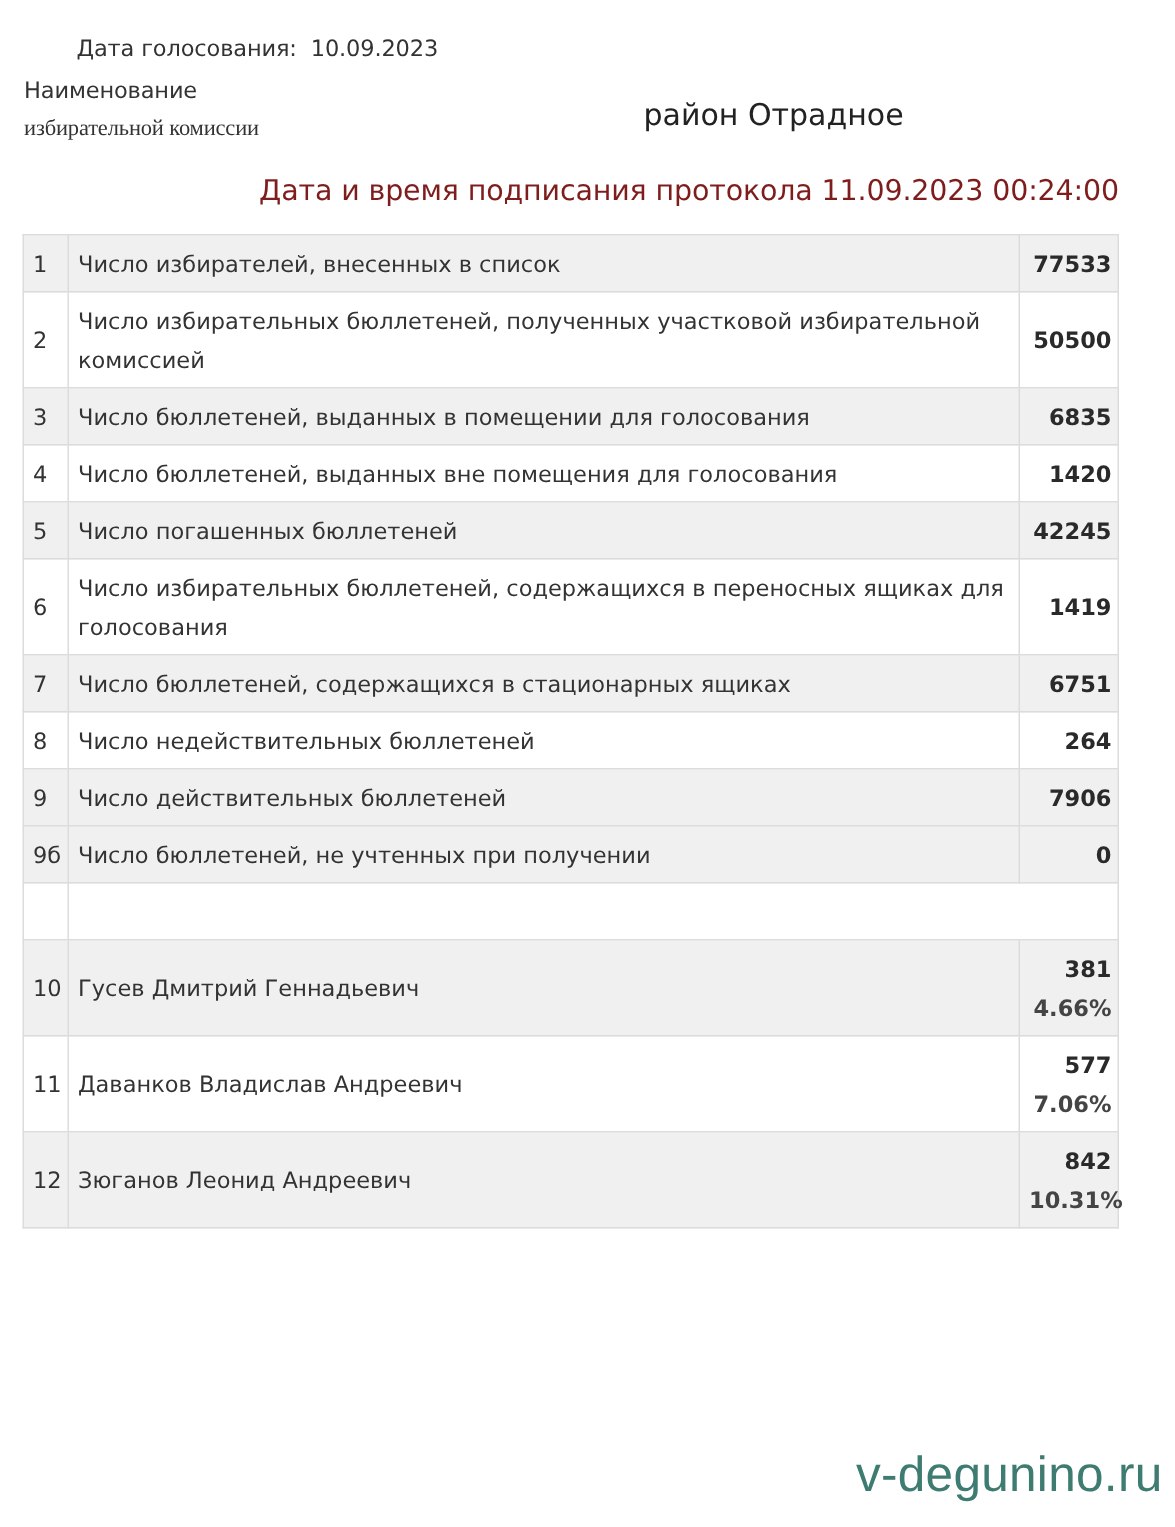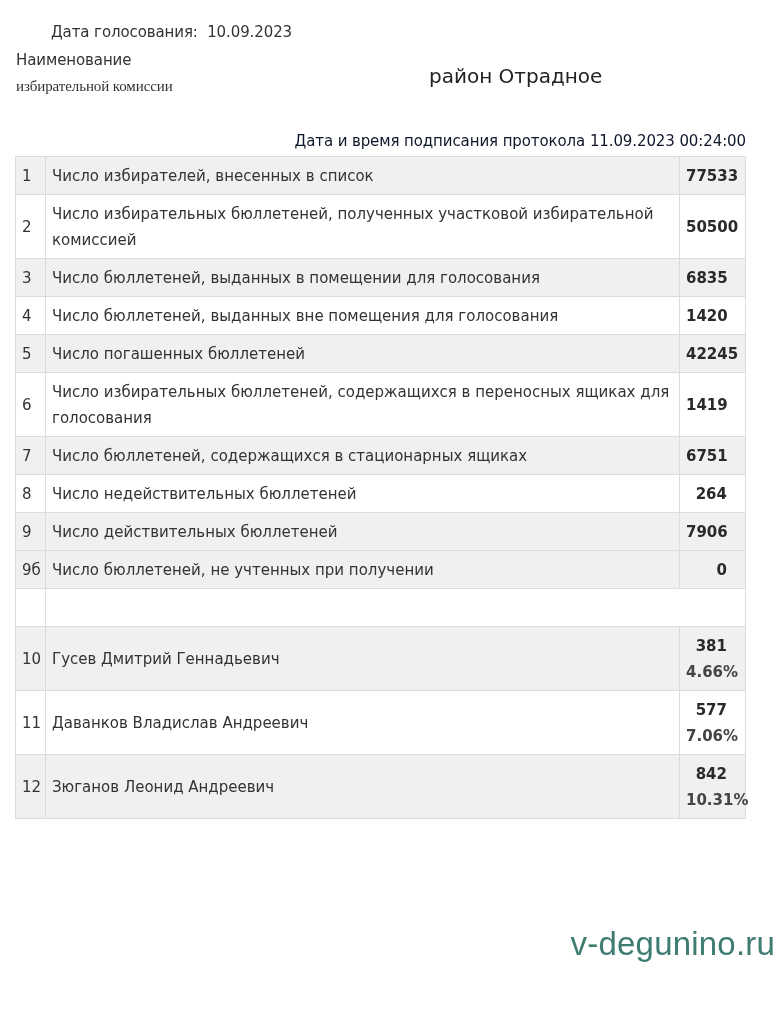--- a/index.html
+++ b/index.html
@@ -31,24 +31,24 @@
       position: absolute;
       top: 64px;
       left: 429px;
       font-weight: normal;
       font-size: 20px;
       color: #222;
       white-space: nowrap;
     }
     #signed-line {
       position: absolute;
-      top: 132px;
+      top: 116px;
       right: 37px;
-      font-size: 15px;
-      color: #0f172a;
+      font-size: 19px;
+      color: #7f1d1d;
       white-space: nowrap;
       letter-spacing: -0.1px;
     }
     table.protocol {
       position: absolute;
       top: 156px;
       left: 15px;
       width: 731px;
       border-collapse: collapse;
       table-layout: fixed;
@@ -64,37 +64,37 @@
     table.protocol td.num {
       width: 18px;
       padding: 0 0 0 6px;
       white-space: nowrap;
     }
     table.protocol td.val {
       width: 53px;
       text-align: right;
       font-weight: bold;
       color: #2a2a2a;
-      padding-right: 18px;
+      padding-right: 4px;
     }
     table.protocol td.val .pct {
       display: block;
       font-weight: bold;
       color: #444;
     }
     tr.shade td { background: #f0f0f0; }
     tr.h38 td { height: 37px; }
     tr.h64 td { height: 63px; }
     tr.blank td { height: 37px; }
     tr.cand td { height: 63px; }
     tr.cand td.val { line-height: 26px; }
     #watermark {
       position: absolute;
       right: 8px;
-      top: 925px;
+      top: 964px;
       font-family: "Liberation Sans", sans-serif;
       font-size: 33px;
       color: #3e7b70;
       letter-spacing: 0.2px;
       white-space: nowrap;
     }
   </style>
 </head>
 <body>
 

